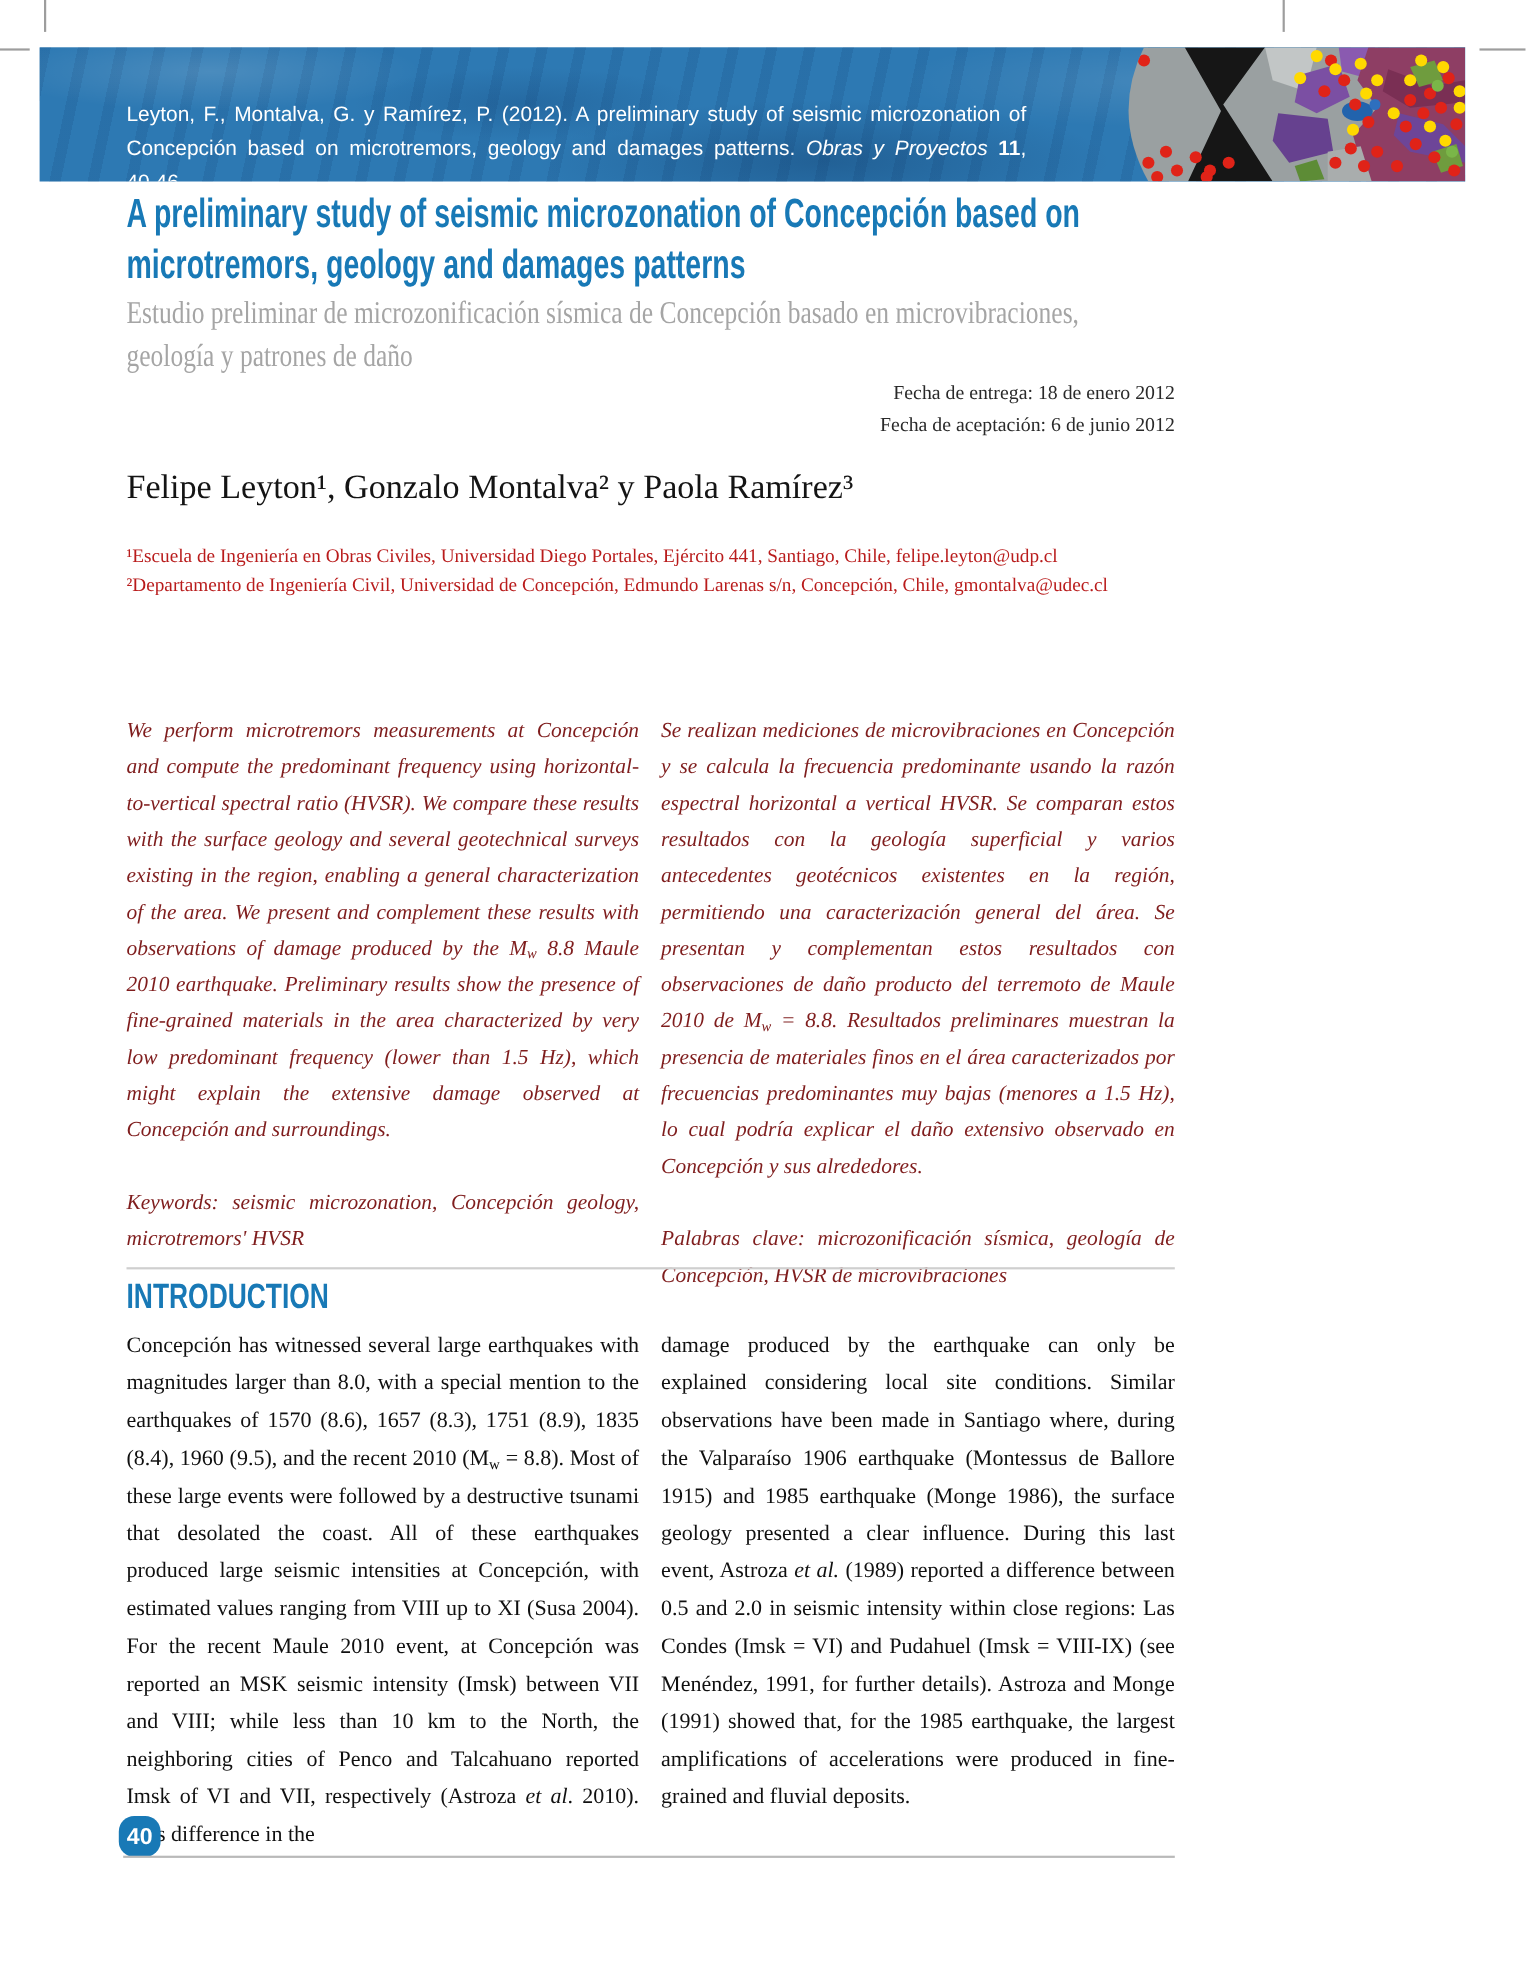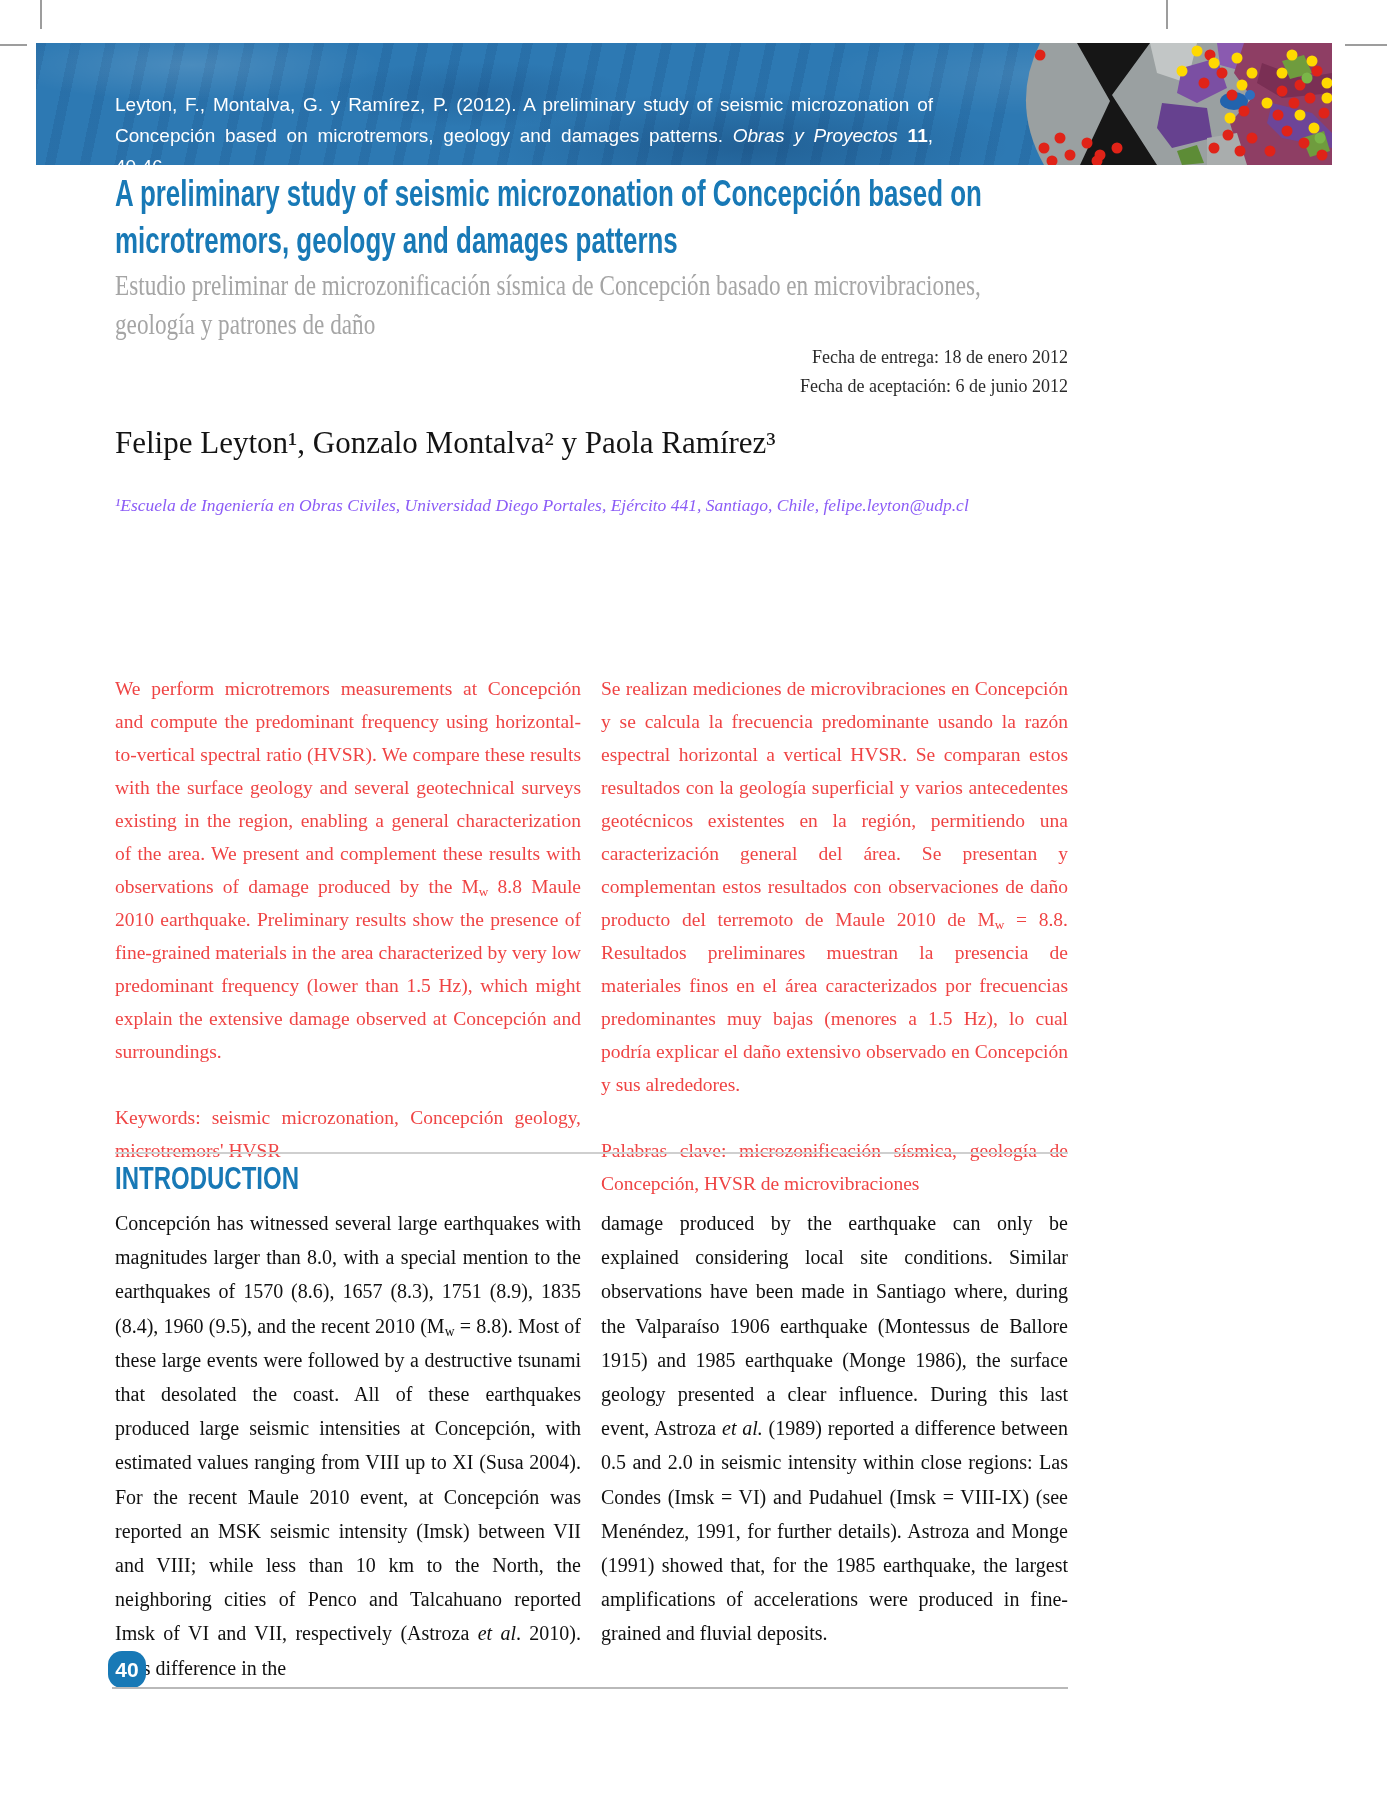--- a/index.html
+++ b/index.html
@@ -25,24 +25,24 @@
   
   .title{left:115px;top:170px;width:1250px;color:#1879b6;
     font-family:"Liberation Sans","DejaVu Sans",sans-serif;font-weight:bold;
     font-size:37px;line-height:47px;white-space:pre-line;
     transform:scaleX(.70);transform-origin:left top;}
   .subtitle{left:115px;top:266px;width:1220px;color:#a5a5a5;
     font-size:29px;line-height:39px;white-space:pre-line;
     transform:scaleX(.80);transform-origin:left top;}
   .dates{right:319px;top:343px;text-align:right;font-size:18px;line-height:29px;color:#2a2a2a;}
   .authors{left:115px;top:425px;font-size:31px;color:#141414;}
-  .affiliations{left:115px;top:492px;font-size:17.5px;line-height:26px;color:#8b5cf6;font-style:italic;}
+  .affiliations{left:115px;top:492px;font-size:17.5px;line-height:26px;color:#b91c1c;}
   
-  .abs-col{top:648px;width:466px;font-size:19.5px;line-height:33px;
-    text-align:justify;color:#ef4444;margin-top:24px;}
+  .abs-col{top:648px;width:466px;font-style:italic;font-size:19.5px;line-height:33px;
+    text-align:justify;color:#7f1d1d;}
   .abs-col .kw{margin-top:33px;}
   .abs-en{left:115px;}
   .abs-es{left:601px;width:467px;}
   .divider{left:115px;top:1152px;width:953px;height:2px;background:#cfcfcf;}
   
   .sec-head{left:115px;top:1158px;color:#1879b6;
     font-family:"Liberation Sans","DejaVu Sans",sans-serif;font-weight:bold;
     font-size:32px;line-height:40px;transform:scaleX(.75);transform-origin:left top;}
   .body-col{top:1206px;width:466px;font-size:20px;line-height:34.2px;text-align:justify;color:#101010;}
   .body-left{left:115px;}
@@ -150,20 +150,21 @@
 geología y patrones de daño</h2>
 
 <div class="abs dates">
   <div>Fecha de entrega: 18 de enero 2012</div>
   <div>Fecha de aceptación: 6 de junio 2012</div>
 </div>
 
 <div class="abs authors">Felipe Leyton¹, Gonzalo Montalva² y Paola Ramírez³</div>
 <div class="abs affiliations">
   <div>¹Escuela de Ingeniería en Obras Civiles, Universidad Diego Portales, Ejército 441, Santiago, Chile, felipe.leyton@udp.cl</div>
+  <div>²Departamento de Ingeniería Civil, Universidad de Concepción, Edmundo Larenas s/n, Concepción, Chile, gmontalva@udec.cl</div>
 </div>
 
 <div class="abs abs-col abs-en">
   <p style="margin:0;"><span>We perform microtremors measurements at Concepción and compute the predominant frequency using horizontal-to-vertical spectral ratio (HVSR). We compare these results with the surface geology and several geotechnical surveys existing in the region, enabling a general characterization of the area. We present and complement these results with observations of damage produced by the M</span><sub>w</sub><span> 8.8 Maule 2010 earthquake. Preliminary results show the presence of fine-grained materials in the area characterized by very low predominant frequency (lower than 1.5 Hz), which might explain the extensive damage observed at Concepción and surroundings.</span></p>
   <p class="kw" style="margin-bottom:0;"><span>Keywords: seismic microzonation, Concepción geology, microtremors' HVSR</span></p>
 </div>
 <div class="abs abs-col abs-es">
   <p style="margin:0;"><span>Se realizan mediciones de microvibraciones en Concepción y se calcula la frecuencia predominante usando la razón espectral horizontal a vertical HVSR. Se comparan estos resultados con la geología superficial y varios antecedentes geotécnicos existentes en la región, permitiendo una caracterización general del área. Se presentan y complementan estos resultados con observaciones de daño producto del terremoto de Maule 2010 de M</span><sub>w</sub><span> = 8.8. Resultados preliminares muestran la presencia de materiales finos en el área caracterizados por frecuencias predominantes muy bajas (menores a 1.5 Hz), lo cual podría explicar el daño extensivo observado en Concepción y sus alrededores.</span></p>
   <p class="kw" style="margin-bottom:0;"><span>Palabras clave: microzonificación sísmica, geología de Concepción, HVSR de microvibraciones</span></p>
 </div>

